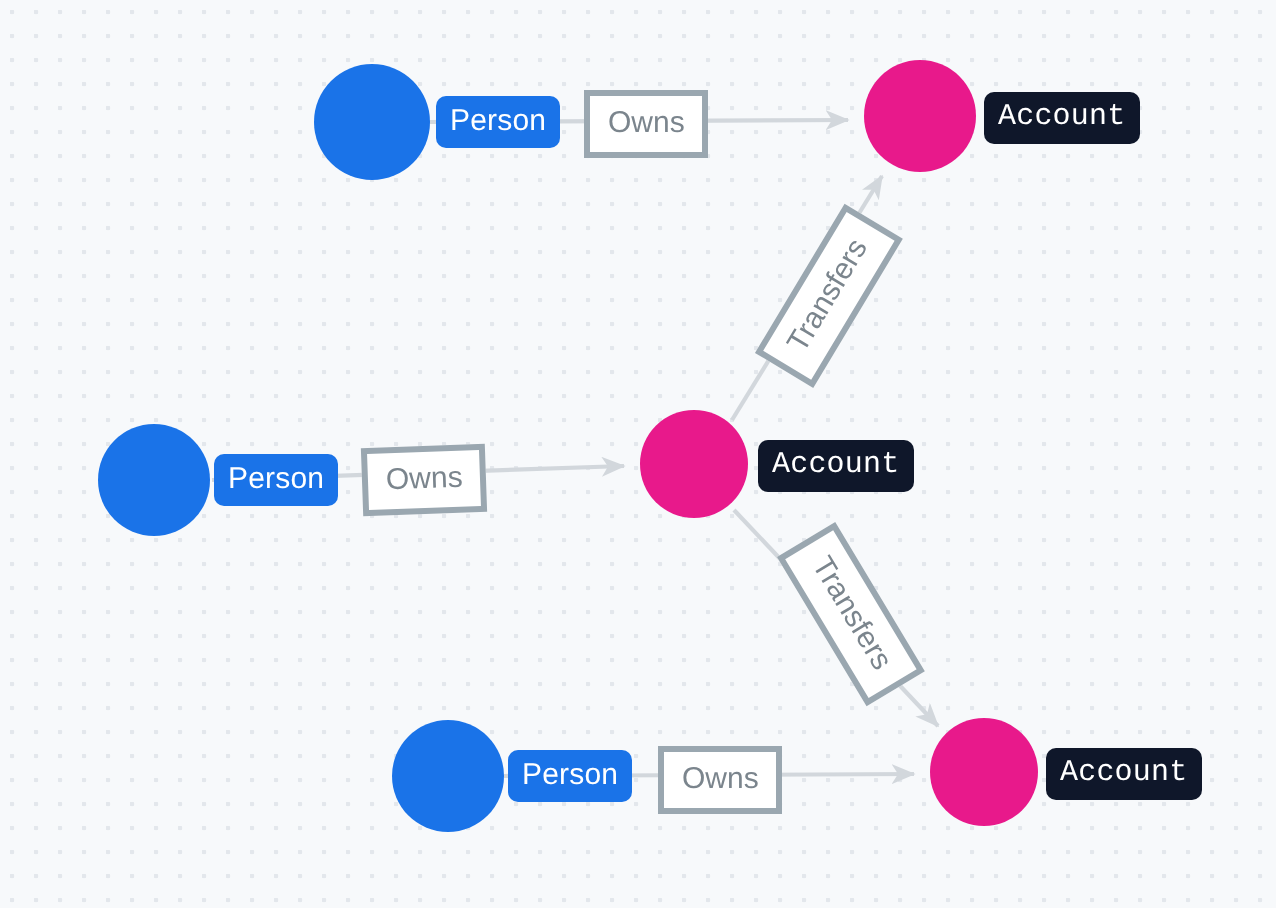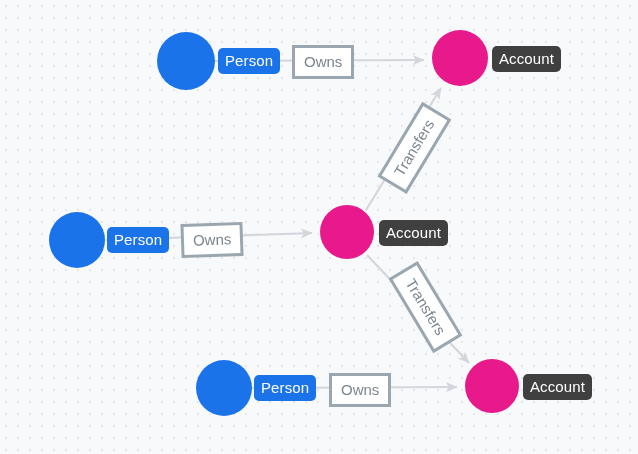--- a/index.html
+++ b/index.html
@@ -25,21 +25,21 @@
     position:absolute;
     border-radius:5px;
     color:#ffffff;
     font-size:15px;
     line-height:1;
     padding:5px 7px 6px 7px;
     white-space:nowrap;
     letter-spacing:.1px;
   }
   .badge.person{background:#1a73e8;}
-  .badge.account{background:#404040;}
+  .badge.account{background:#0f172a;font-family:Liberation Mono, monospace;}
 
   .relbox{
     position:absolute;
     background:#ffffff;
     border:3px solid #9aa7b0;
     color:#7b858d;
     font-size:15px;
     line-height:1;
     padding:6px 9px 7px 9px;
     white-space:nowrap;

